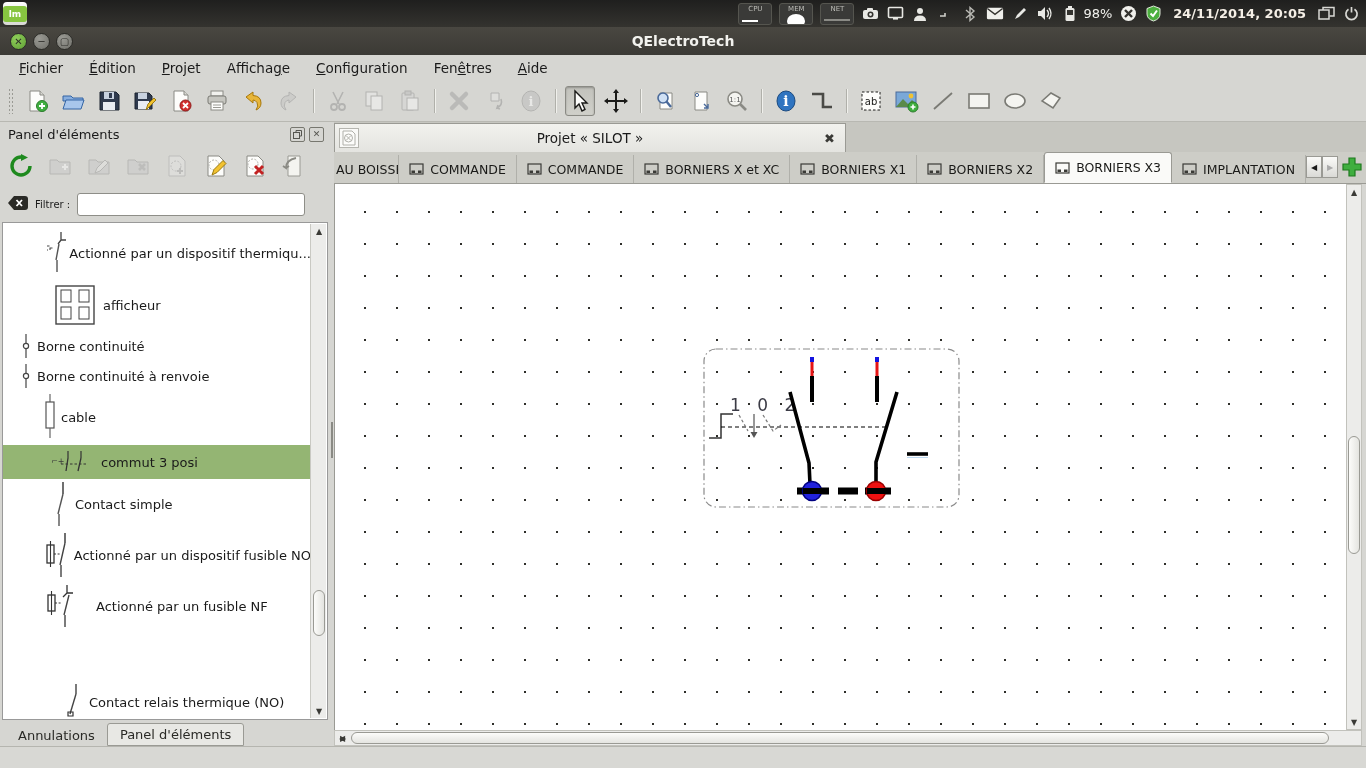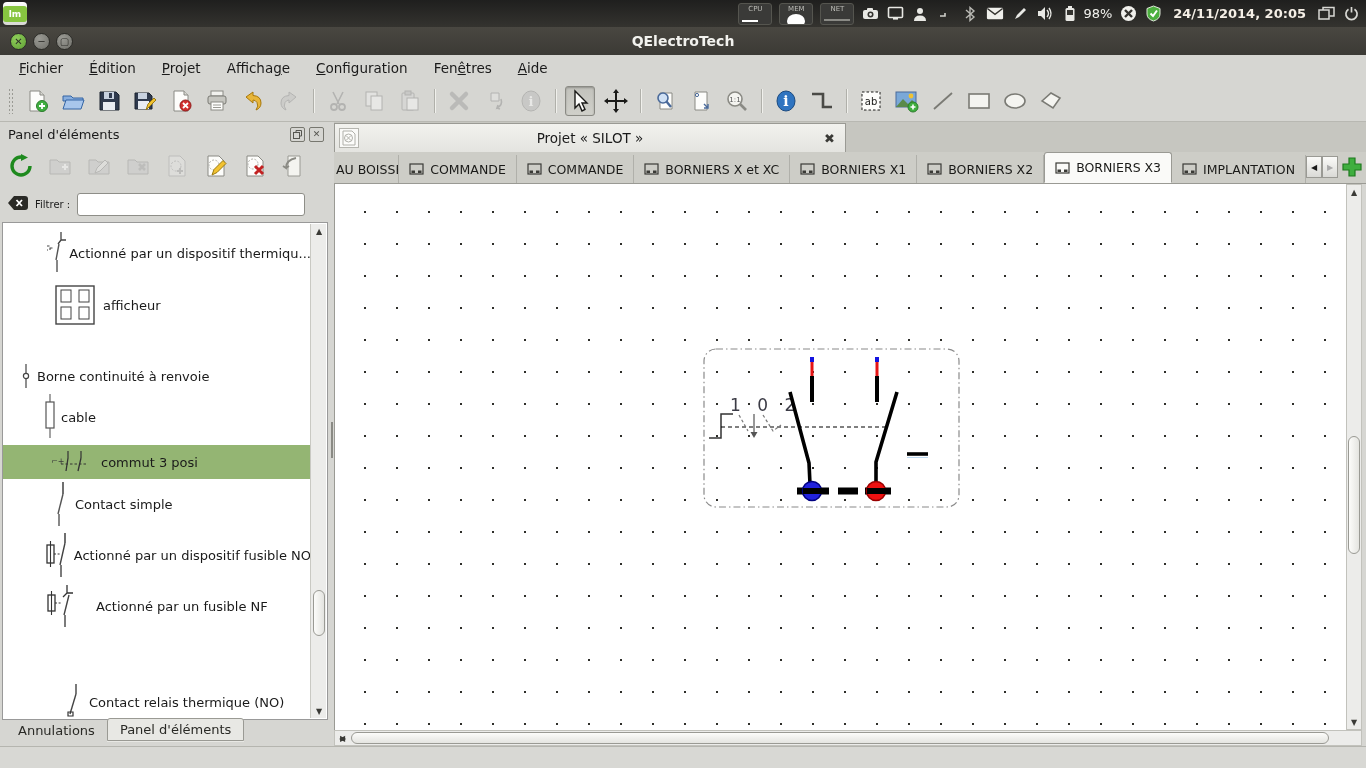--- a/index.html
+++ b/index.html
@@ -68,21 +68,21 @@
   .elem-list { position:absolute; left:2px; top:100px; width:326px; height:498px; background:#fff;
     border:1px solid #999; overflow:hidden; }
   .elem-row { position:absolute; left:0; width:308px; display:flex; align-items:center; }
   .elem-row .lbl { font-size:13px; white-space:nowrap; }
   .elem-row.selected { background:#94b573; }
   .elem-icon { display:flex; align-items:center; justify-content:center; }
   .list-vscroll { position:absolute; right:1px; top:1px; width:16px; height:494px; background:#ececea; border-left:1px solid #c9c9c3; }
   .scroll-arrow { position:absolute; left:1px; width:14px; height:14px; display:flex; align-items:center; justify-content:center; font-size:8px; color:#3a3a36; }
   .list-thumb { position:absolute; left:2px; top:366px; width:12px; height:46px; background:linear-gradient(90deg,#fcfcfa,#e4e4e0); border:1px solid #9a9a94; border-radius:6px; }
 
-  .dock-tabs { position:absolute; left:0; top:598px; width:330px; height:26px; display:flex; align-items:flex-start; padding-left:6px; }
+  .dock-tabs { position:absolute; left:0; top:598px; width:330px; height:26px; display:flex; align-items:flex-end; padding-left:6px; }
   .dock-tab { padding:3px 12px; font-size:13px; color:#2a2a26; }
   .dock-tab.active { background:#e8e8e4; border:1px solid #9a9a94; border-top:1px solid #9a9a94; border-radius:3px 3px 0 0; margin-top:-2px; box-shadow:0 1px 0 #e8e8e4; }
 
   .splitter { position:absolute; left:330px; top:122px; width:4px; height:624px; background:#d6d6d2; }
   .splitter .grip { position:absolute; left:1px; top:300px; width:2px; height:36px;
     background-image:radial-gradient(#8a8a84 1px, transparent 1px); background-size:2px 5px; }
 
   
   .editor { position:absolute; left:334px; top:122px; width:1032px; height:624px; }
   .proj-tabbar { position:absolute; left:0; top:0; width:1032px; height:30px; background:#c6c6c0; }
@@ -516,20 +516,30 @@
               <rect x="2" y="2" width="38" height="38" fill="none" stroke="#444" stroke-width="1.4"></rect>
               <rect x="7" y="6" width="10" height="12" fill="none" stroke="#444"></rect>
               <rect x="25" y="6" width="10" height="12" fill="none" stroke="#444"></rect>
               <rect x="7" y="23" width="10" height="12" fill="none" stroke="#444"></rect>
               <rect x="25" y="23" width="10" height="12" fill="none" stroke="#444"></rect>
             </svg>
           </span>
         <span class="lbl">afficheur</span>
       </div>
 
+      <div class="elem-row" style="top:110px; height:26px; padding-left:12px;">
+        <span class="elem-icon" style="width:22px;">
+            <svg width="8" height="24" viewBox="0 0 8 24">
+              <line x1="4" y1="0" x2="4" y2="9" stroke="#444" stroke-width="1.2"></line>
+              <circle cx="4" cy="12" r="2.6" fill="none" stroke="#444" stroke-width="1.2"></circle>
+              <line x1="4" y1="15" x2="4" y2="24" stroke="#444" stroke-width="1.2"></line>
+            </svg>
+          </span>
+        <span class="lbl">Borne continuité</span>
+      </div>
 
       <div class="elem-row" style="top:140px; height:26px; padding-left:12px;">
         <span class="elem-icon" style="width:22px;">
             <svg width="8" height="24" viewBox="0 0 8 24">
               <line x1="4" y1="0" x2="4" y2="9" stroke="#444" stroke-width="1.2"></line>
               <circle cx="4" cy="12" r="2.6" fill="none" stroke="#444" stroke-width="1.2"></circle>
               <line x1="4" y1="15" x2="4" y2="24" stroke="#444" stroke-width="1.2"></line>
             </svg>
           </span>
         <span class="lbl">Borne continuité à renvoie</span>

